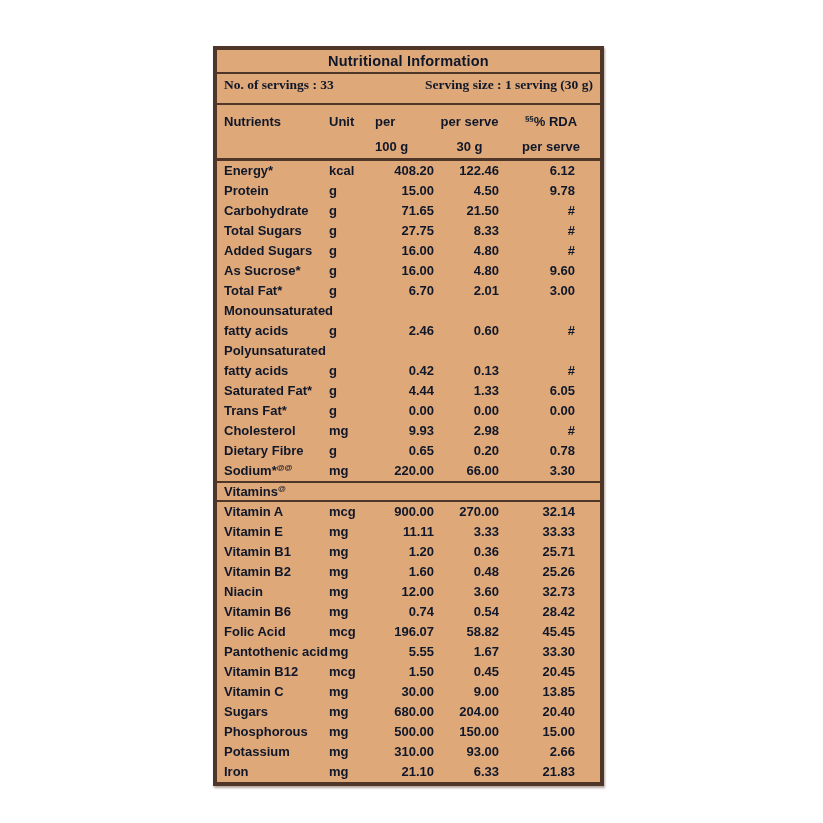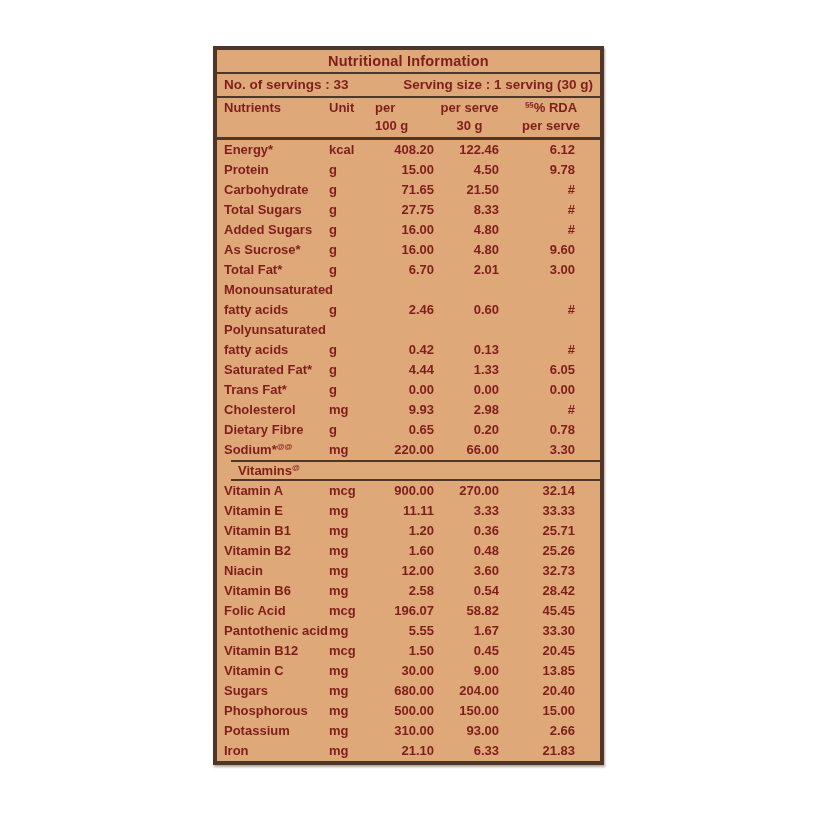--- a/index.html
+++ b/index.html
@@ -35,68 +35,68 @@
     text-align: center;
     font-size: 14.5px;
     border-bottom: 2px solid #4e3629;
     letter-spacing: 0.2px;
   }
   .meta-row {
     height: 21px;
     line-height: 21px;
     display: flex;
     justify-content: space-between;
-    padding: 0 7px 1px 7px;
+    padding: 0 7px 8px 7px;
     font-size: 13.5px;
     border-bottom: 2px solid #4e3629;
     white-space: nowrap;
+    font-family: Liberation Serif, serif;
   }
   .head-block {
     border-bottom: 3px solid #4e3629;
     padding: 1px 0 2px 0;
   }
   .grid-row {
     display: grid;
     grid-template-columns: 112px 46px 62px 65px 1fr;
     align-items: center;
   }
   .cell { font-size: 13px; line-height: 18px; }
   .c-name  { padding-left: 7px; text-align: left; white-space: nowrap; }
   .c-unit  { }
   .c-num1  { text-align: right; padding-right: 3px; }
   .c-num2  { text-align: right; padding-right: 3px; }
   .c-rda   { text-align: right; padding-right: 25px; }
-  .hc      { font-size: 13px; line-height: 18px; }
+  .hc      { font-size: 13px; line-height: 18px; margin-top: 7px; }
   .h-center1 { text-align: left; }
   .h-center2 { text-align: center; }
   .h-rda   { text-align: center; }
   .rows .grid-row { height: 20px; }
   .rows .cell { line-height: 20px; }
   .section-row {
     height: 17px;
     line-height: 17px;
     padding-left: 7px;
     font-size: 13px;
     border-top: 2px solid #4e3629;
     border-bottom: 2px solid #4e3629;
-    margin-left: 14px;
   }
   sup {
     font-size: 8px;
     font-weight: 700;
     vertical-align: super;
     line-height: 0;
   }
   .rda-sup { font-size: 8px; vertical-align: super; }
 </style>
 </head>
 <body style="background: rgb(255, 255, 255);">
 
 <div class="page">
-  <div class="label-card" style="background: rgb(223, 168, 120); border-color: rgb(78, 54, 41); color: #7f1d1d;">
+  <div class="label-card" style="background: rgb(223, 168, 120); border-color: rgb(78, 54, 41); color: #0f172a;">
 
     <div class="title-row">Nutritional Information</div>
 
     <div class="meta-row">
       <span>No. of servings : 33</span>
       <span>Serving size : 1 serving (30 g)</span>
     </div>
 
     <div class="head-block">
       <div class="grid-row">
@@ -264,21 +264,21 @@
         <div class="grid-row">
           <span class="cell c-name">Niacin</span>
           <span class="cell c-unit">mg</span>
           <span class="cell c-num1">12.00</span>
           <span class="cell c-num2">3.60</span>
           <span class="cell c-rda">32.73</span>
         </div>
         <div class="grid-row">
           <span class="cell c-name">Vitamin B6</span>
           <span class="cell c-unit">mg</span>
-          <span class="cell c-num1">2.58</span>
+          <span class="cell c-num1">0.74</span>
           <span class="cell c-num2">0.54</span>
           <span class="cell c-rda">28.42</span>
         </div>
         <div class="grid-row">
           <span class="cell c-name">Folic Acid</span>
           <span class="cell c-unit">mcg</span>
           <span class="cell c-num1">196.07</span>
           <span class="cell c-num2">58.82</span>
           <span class="cell c-rda">45.45</span>
         </div>

